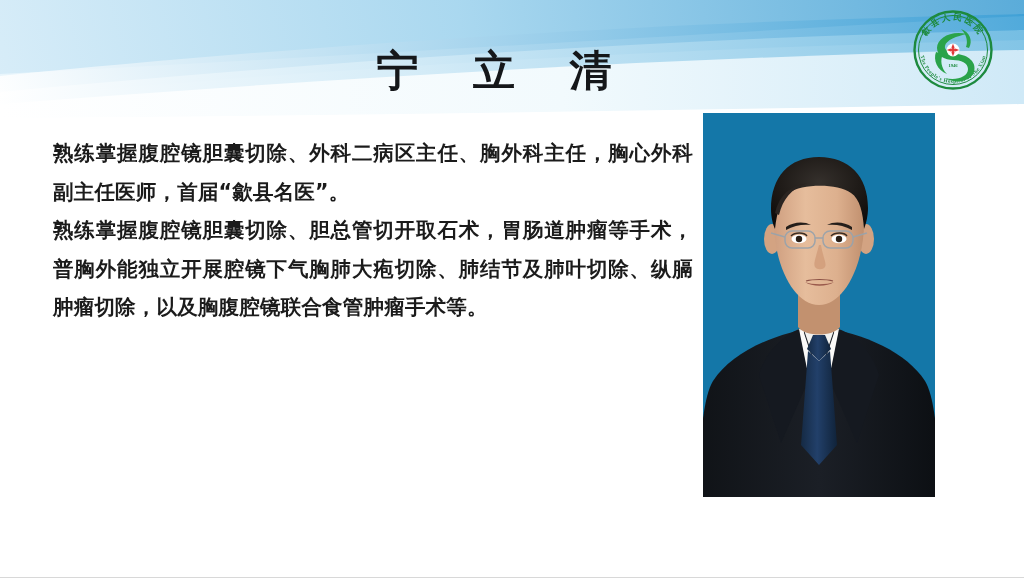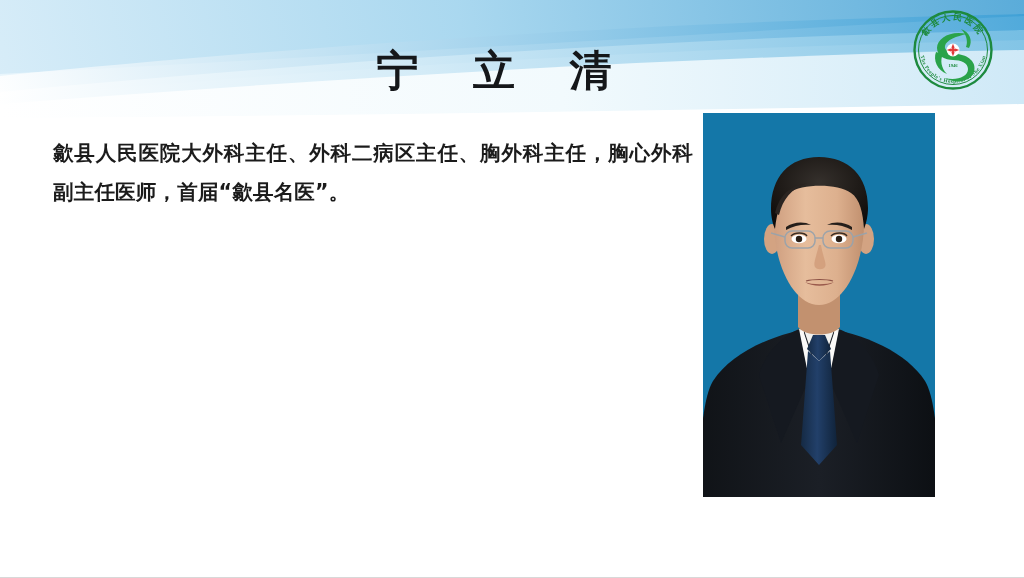--- a/index.html
+++ b/index.html
@@ -176,21 +176,22 @@
         <path d="M42,35.8 L43.6,39.6 L42,41.2 L40.4,39.6 Z"></path>
         <path d="M48.2,42 L44.4,43.6 L42.8,42 L44.4,40.4 Z"></path>
         <path d="M42,48.2 L40.4,44.4 L42,42.8 L43.6,44.4 Z"></path>
         <path d="M35.8,42 L39.6,40.4 L41.2,42 L39.6,43.6 Z"></path>
       </g>
       <text x="42" y="59" text-anchor="middle" font-size="4.6" font-weight="700" fill="#1d8a3e" font-family="'Liberation Serif','DejaVu Serif',serif">1946</text>
     </svg>
   </div>
 
   <div class="bio">
-    <p class="bio-para">歙县人民医院大外科主任、外科二病区主任、胸外科主任，胸心外科副主任医师，首届“歙县名医”。</p>
+    <p class="bio-para">熟练掌握腹腔镜胆囊切除、外科二病区主任、胸外科主任，胸心外科副主任医师，首届“歙县名医”。</p>
+    <p class="bio-para">熟练掌握腹腔镜胆囊切除、胆总管切开取石术，胃肠道肿瘤等手术，普胸外能独立开展腔镜下气胸肺大疱切除、肺结节及肺叶切除、纵膈肿瘤切除，以及胸腹腔镜联合食管肿瘤手术等。</p>
   </div>
 
   <div class="portrait">
     <svg viewBox="0 0 232 384" xmlns="http://www.w3.org/2000/svg">
       <defs>
         <linearGradient id="skin" x1="0" y1="0" x2="1" y2="0">
           <stop offset="0%" stop-color="#cf9f80"></stop>
           <stop offset="35%" stop-color="#e6bd9c"></stop>
           <stop offset="70%" stop-color="#ddb08e"></stop>
           <stop offset="100%" stop-color="#c1906f"></stop>

